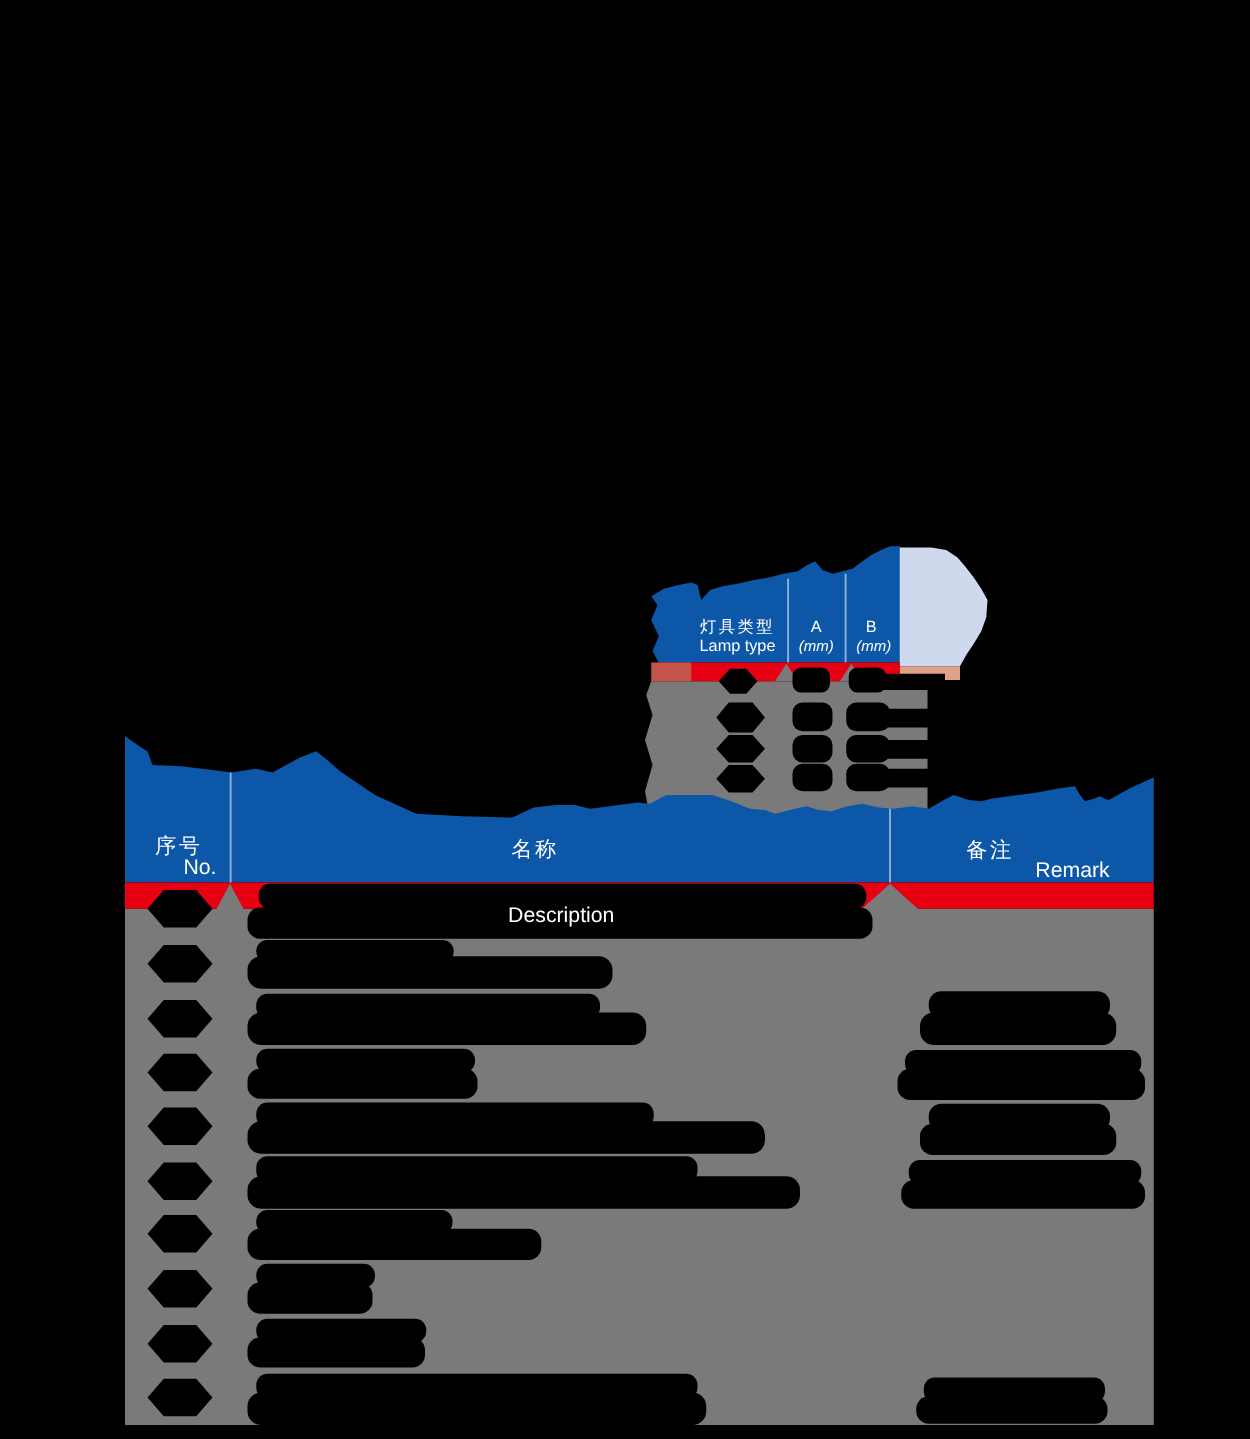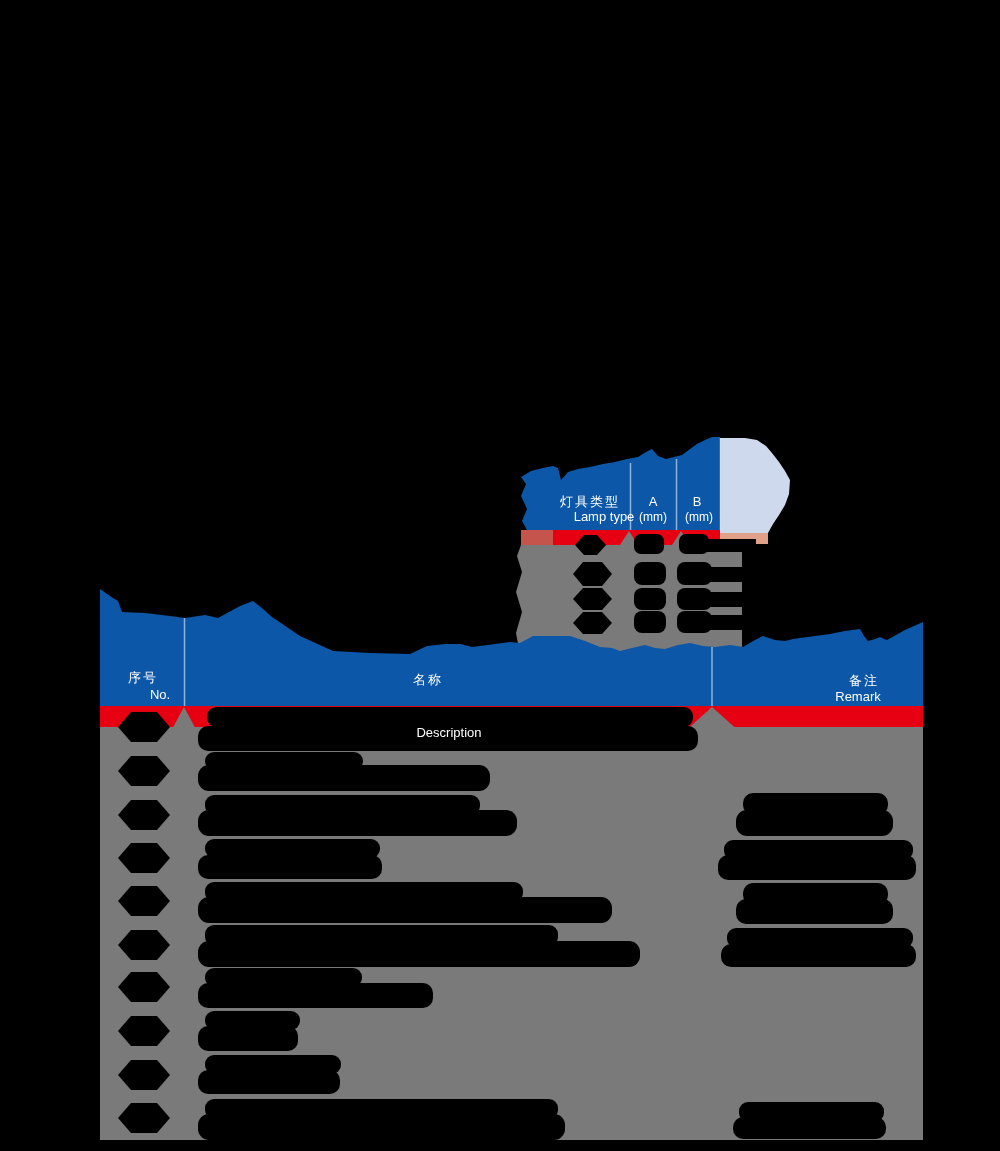--- a/index.html
+++ b/index.html
@@ -1,23 +1,23 @@
 <!DOCTYPE html>
 <html><head>
 <meta charset="utf-8">
 <style>
   html,body{margin:0;padding:0;background:#000;}
   #page{position:relative;width:1000px;height:1151px;background:#000;overflow:hidden;
         font-family:"Liberation Sans","DejaVu Sans",sans-serif;}
   #gfx{position:absolute;left:0;top:0;}
   .lbl{position:absolute;transform:translate(-50%,-50%);color:#fff;white-space:nowrap;
        line-height:1;text-align:center;}
-  .s14{font-size:13px;}
+  .s14{font-size:17px;}
   .s13{font-size:13px;}
-  .s12{font-size:12px;}
+  .s12{font-size:12px;font-style:italic;}
   .cjk{letter-spacing:2px;}
 </style>
 </head>
 <body>
 
 <div id="page">
 
 <svg id="gfx" width="1000" height="1151" viewBox="0 0 1000 1151">
 
   <g fill="#7a7a7a">
@@ -115,26 +115,26 @@
     <rect x="743" y="883" width="145" height="22" rx="10"></rect>
     <rect x="736" y="899" width="157" height="25" rx="10"></rect>
     <rect x="727" y="928" width="186" height="20" rx="9"></rect>
     <rect x="721" y="944" width="195" height="23" rx="10"></rect>
     <rect x="739" y="1102" width="145" height="20" rx="9"></rect>
     <rect x="733" y="1117" width="153" height="22" rx="10"></rect>
   </g>
 </svg>
 
   <div class="lbl s13 cjk" style="left:590px;top:501px">灯具类型</div>
-  <div class="lbl s13" style="left:604px;top:516px">Lamp type</div>
+  <div class="lbl s13" style="left:590px;top:516px">Lamp type</div>
   <div class="lbl s13" style="left:653px;top:501px">A</div>
   <div class="lbl s12" style="left:653px;top:517px">(mm)</div>
   <div class="lbl s13" style="left:697px;top:501px">B</div>
   <div class="lbl s12" style="left:699px;top:517px">(mm)</div>
 
   <div class="lbl s14 cjk" style="left:143px;top:677px">序号</div>
   <div class="lbl s14" style="left:160px;top:694px">No.</div>
   <div class="lbl s14 cjk" style="left:428px;top:679px">名称</div>
   <div class="lbl s14" style="left:449px;top:732px">Description</div>
-  <div class="lbl s14 cjk" style="left:864px;top:680px">备注</div>
+  <div class="lbl s14 cjk" style="left:792px;top:680px">备注</div>
   <div class="lbl s14" style="left:858px;top:696px">Remark</div>
 
 </div>
 
 </body></html>

